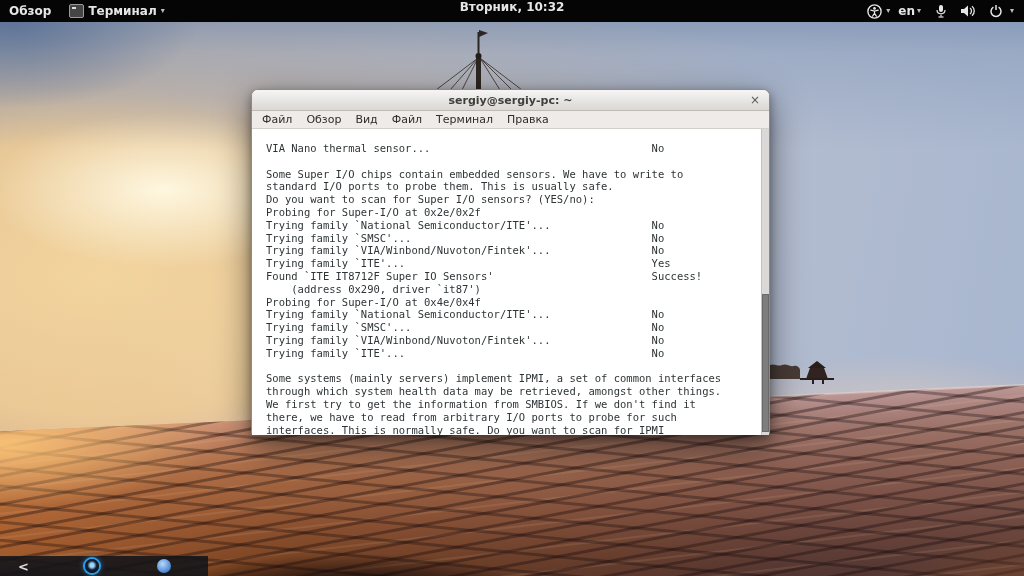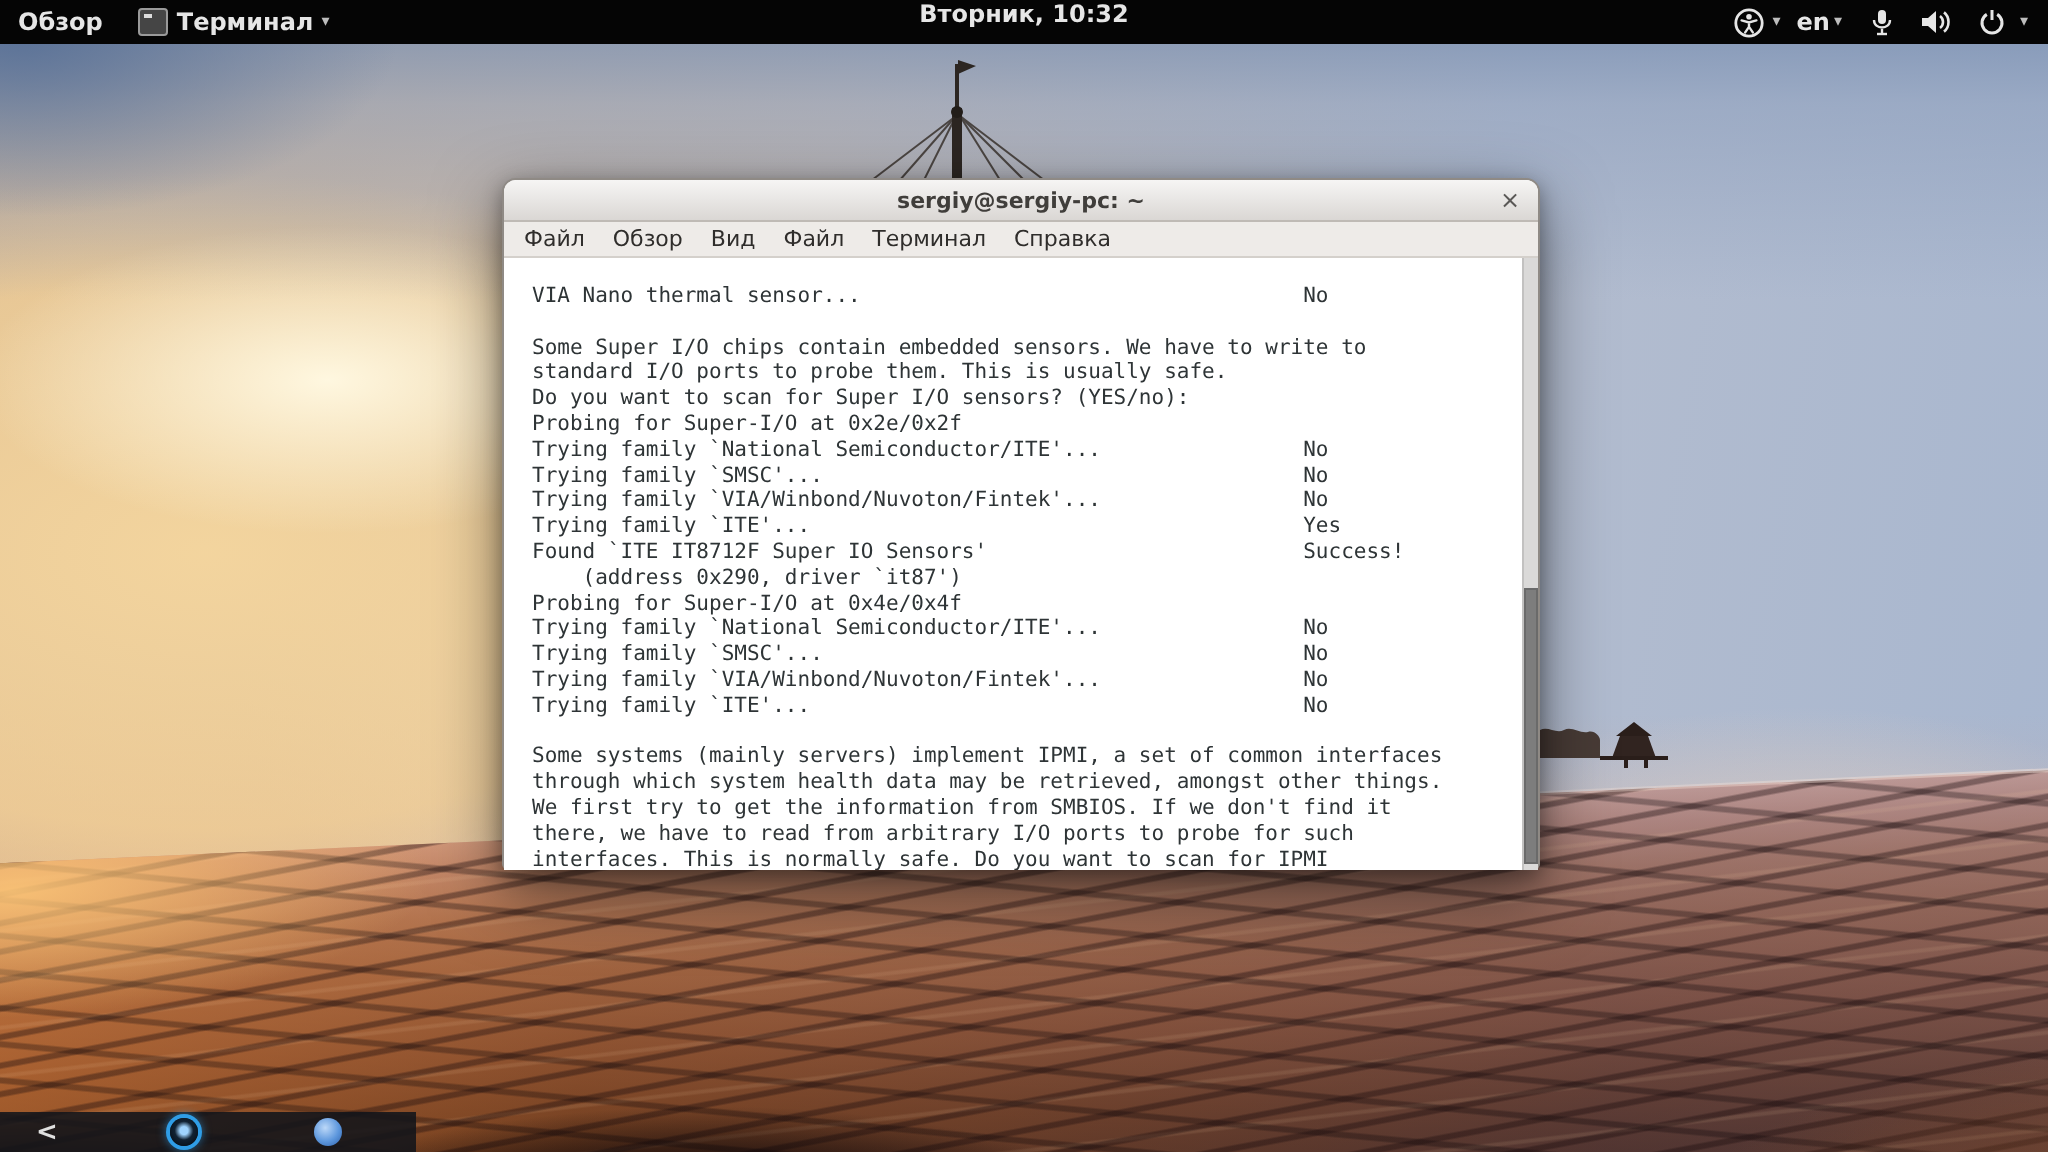--- a/index.html
+++ b/index.html
@@ -161,21 +161,21 @@
   <div class="titlebar">
     <span class="title">sergiy@sergiy-pc: ~</span>
     <span class="close-btn">×</span>
   </div>
   <div class="menubar">
     <span class="mi">Файл</span>
     <span class="mi">Обзор</span>
     <span class="mi">Вид</span>
     <span class="mi">Файл</span>
     <span class="mi">Терминал</span>
-    <span class="mi">Справка</span>
+    <span class="mi">Правка</span>
   </div>
   <div class="term-body">
     <div class="term-pre"><span>VIA Nano thermal sensor...                                   No
 
 Some Super I/O chips contain embedded sensors. We have to write to
 standard I/O ports to probe them. This is usually safe.
 Do you want to scan for Super I/O sensors? (YES/no): 
 Probing for Super-I/O at 0x2e/0x2f
 Trying family `National Semiconductor/ITE'...                No
 Trying family `SMSC'...                                      No

